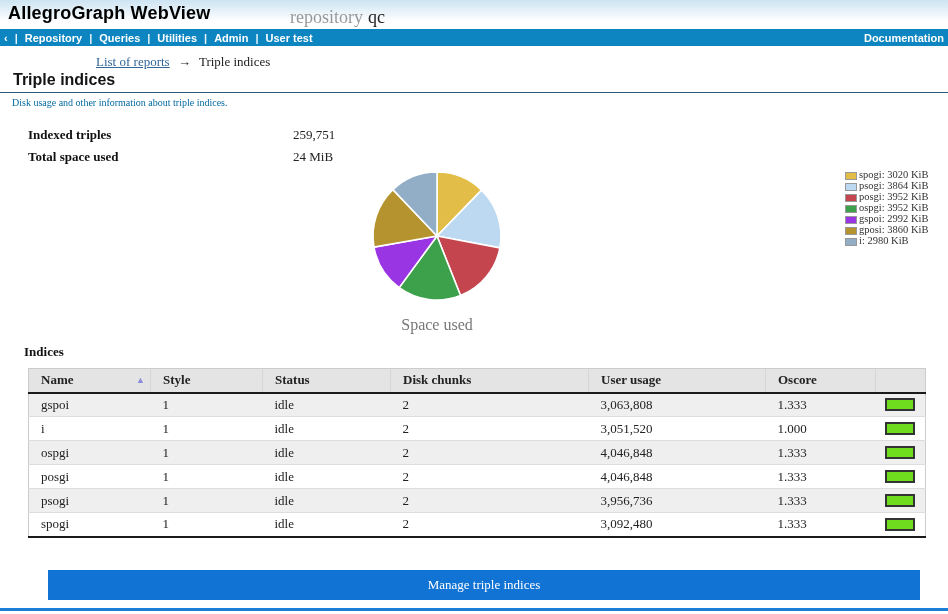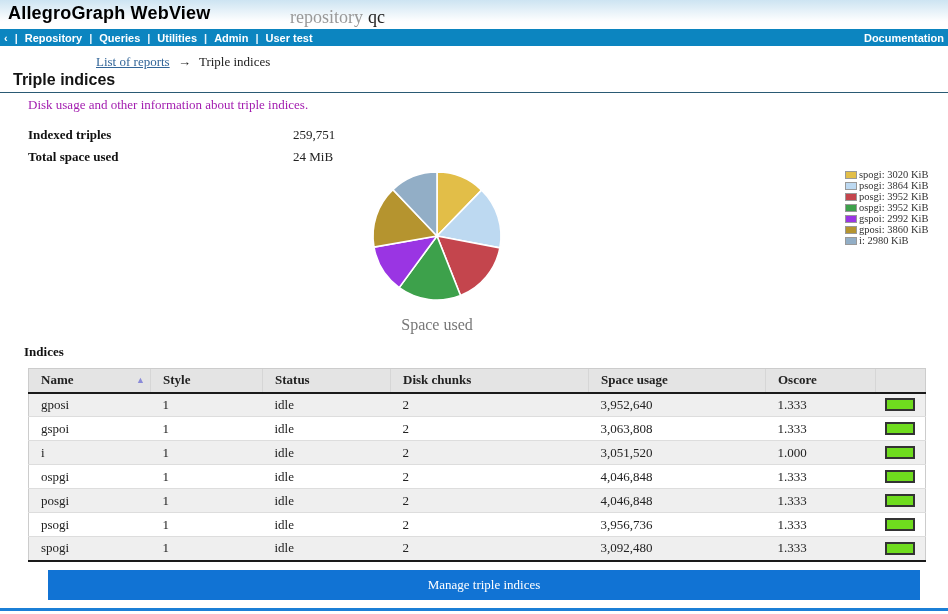--- a/index.html
+++ b/index.html
@@ -23,33 +23,33 @@
   .nav-back { cursor:pointer; }
 
   .breadcrumb { position:absolute; top:54px; left:48px; font-size:13px; color:#222;margin-left:48px; }
   .breadcrumb a { color:#369; text-decoration:underline; cursor:pointer; }
   .breadcrumb .arrow { margin:0 5px; }
 
   .page-title { position:absolute; top:71px; left:13px; font-family:"Liberation Sans",sans-serif;
     font-weight:bold; font-size:16px; color:#141414; }
   .title-rule { position:absolute; top:92px; left:0; width:948px; height:1px; background:#2a5a74; }
 
-  .subtitle { position:absolute; top:97px; left:28px; font-size:13px; color:#a21caf; }
+  .subtitle { position:absolute; top:97px; left:12px; font-size:10px; color:#0369a1; }
 
   .stats { position:absolute; top:127px; left:28px; font-size:13px; }
   .stat-row { height:22px; }
   .stat-label { display:inline-block; width:265px; font-weight:bold; color:#111; }
   .stat-value { color:#222; }
 
   .pie-wrap { position:absolute; left:369px; top:168px; width:136px; height:136px; }
   .pie-caption { position:absolute; top:316px; left:357px; width:160px; text-align:center;
     font-size:16px; color:#777; }
 
   .legend { position:absolute; top:169px; left:845px; }
-  .legend-item { display:flex; align-items:center; height:11px; }
+  .legend-item { display:flex; align-items:flex-end; height:11px; }
   .legend-swatch { width:12px; height:8px; border:1px solid #999; margin-right:2px; flex:none; }
   .legend-label { font-size:10.5px; color:#333; white-space:nowrap; }
 
   .indices-label { position:absolute; top:344px; left:24px; font-size:13px; font-weight:bold; color:#111; }
 
   table { position:absolute; top:368px; left:28px; width:897px; border-collapse:collapse;
     font-size:13px; color:#222; table-layout:fixed;
     border-left:1px solid #ccc; border-right:1px solid #ccc; border-bottom:2px solid #1a1a1a; }
   thead th { background:#e4e4e4; height:24px; text-align:left; padding-left:12px; font-weight:bold;
     border-top:1px solid #ccc; border-bottom:2px solid #1a1a1a; cursor:pointer; }
@@ -166,38 +166,27 @@
       <col style="width:177px">
       <col style="width:110px">
       <col style="width:50px">
   </colgroup>
   <thead>
       <tr id="table-head-row">
         <th><span>Name</span><span class="sort-arrow">▲</span></th>
         <th><span>Style</span></th>
         <th><span>Status</span></th>
         <th><span>Disk chunks</span></th>
-        <th><span>Space usage</span></th>
+        <th><span>User usage</span></th>
         <th><span>Oscore</span></th>
         <th></th>
       </tr>
     </thead>
   <tbody id="table-body">
       <tr>
-        <td>gposi</td>
-        <td>1</td>
-        <td>idle</td>
-        <td>2</td>
-        <td>3,952,640</td>
-        <td>1.333</td>
-        <td class="bar-cell">
-          <div class="health-bar" style="background: rgb(111, 220, 30);"></div>
-        </td>
-      </tr>
-      <tr>
         <td>gspoi</td>
         <td>1</td>
         <td>idle</td>
         <td>2</td>
         <td>3,063,808</td>
         <td>1.333</td>
         <td class="bar-cell">
           <div class="health-bar" style="background: rgb(111, 220, 30);"></div>
         </td>
       </tr>

